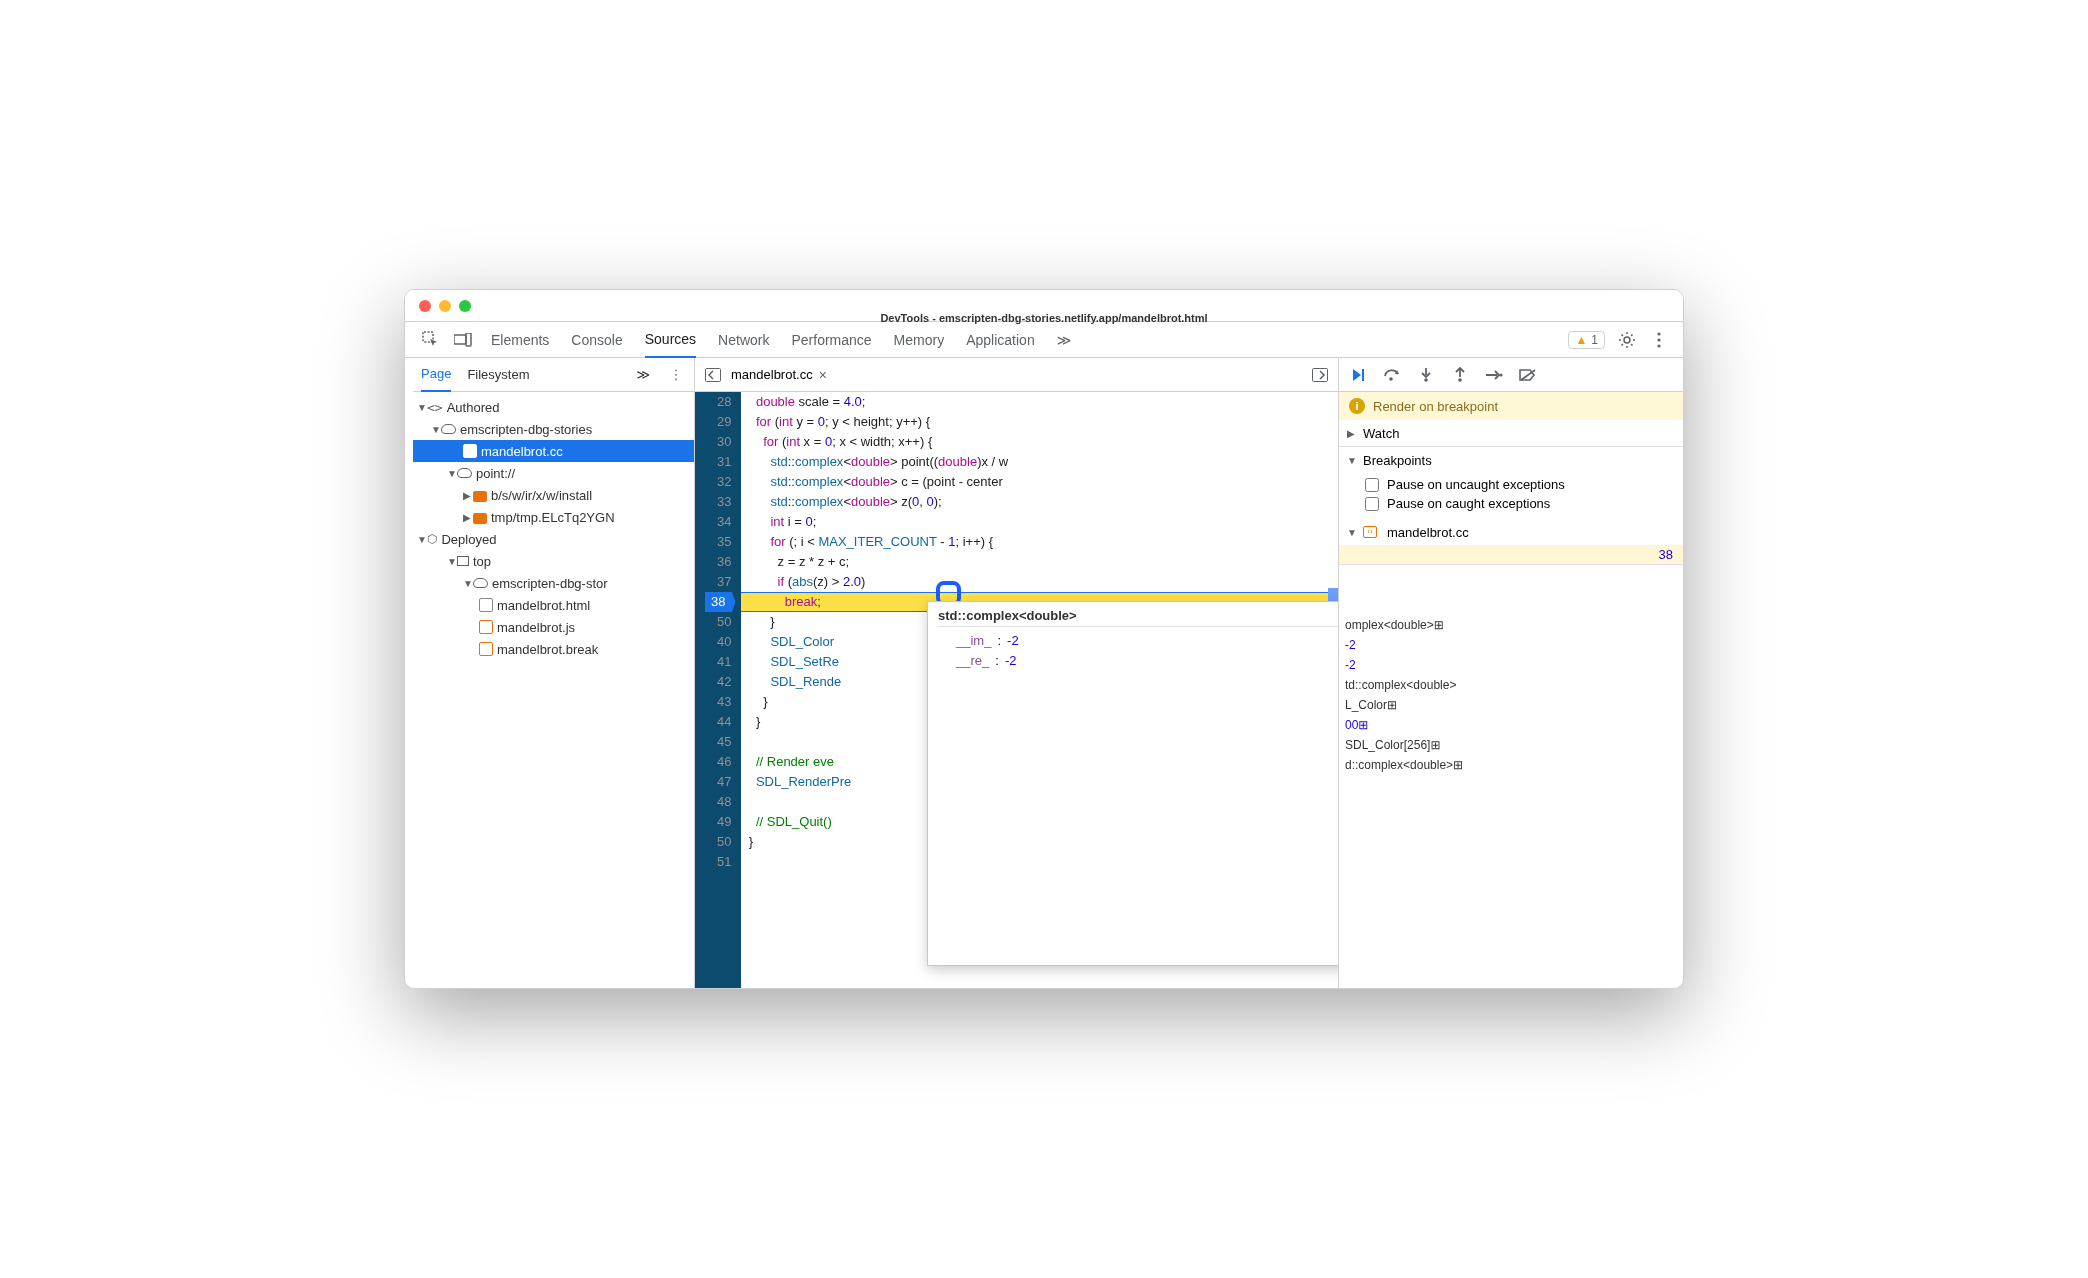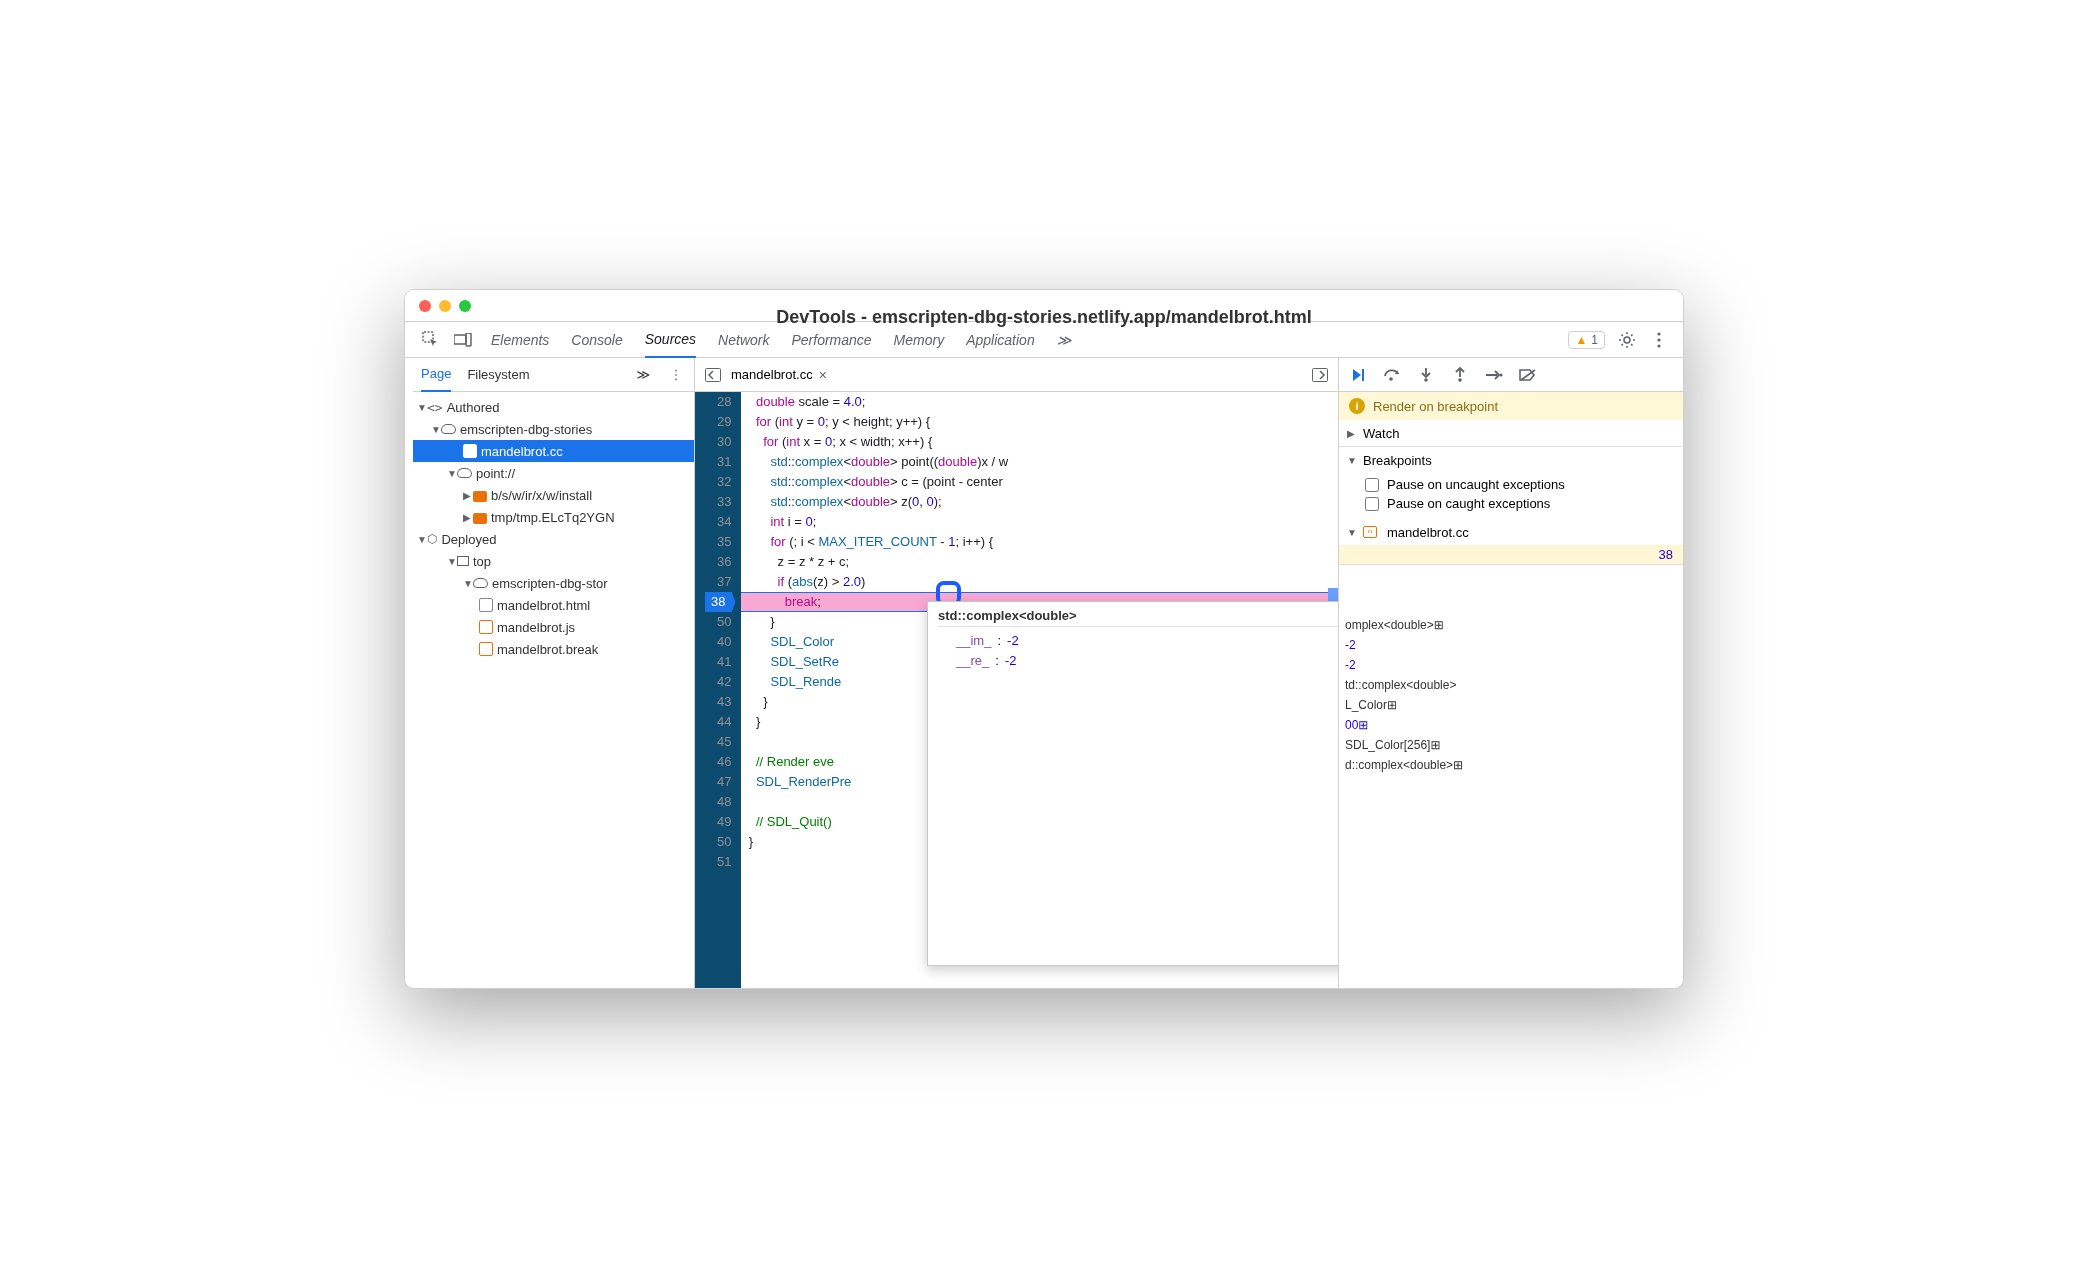--- a/index.html
+++ b/index.html
@@ -3,25 +3,25 @@
 <meta charset="utf-8">
 <style>
 * { box-sizing: border-box; margin: 0; padding: 0; font-family: -apple-system, BlinkMacSystemFont, "Segoe UI", Helvetica, Arial, sans-serif; }
 body { background: #fff; display: flex; justify-content: center; align-items: center; min-height: 100vh; }
 .shadow-wrap { filter: drop-shadow(0 25px 40px rgba(0,0,0,0.35)); }
 .window { width: 1280px; height: 700px; background: #fff; border-radius: 10px; overflow: hidden; display: flex; flex-direction: column; border: 1px solid #d0d0d0; }
 .titlebar { height: 32px; display: flex; align-items: center; position: relative; border-bottom: 1px solid #d0d0d0; background: #fff; }
 .traffic { display: flex; gap: 8px; padding-left: 14px; }
 .tl { width: 12px; height: 12px; border-radius: 50%; }
 .tl.red { background: #ff5f57; } .tl.yel { background: #febc2e; } .tl.grn { background: #28c840; }
-.titlebar-title { position: absolute; left: 0; right: 0; text-align: center; font-size: 18px; color: #333; font-weight: 600; pointer-events: none; margin-top: 24px; }
+.titlebar-title { position: absolute; left: 0; right: 0; text-align: center; font-size: 11px; color: #333; font-weight: 600; pointer-events: none; margin-top: 24px; }
 .toolbar { height: 36px; display: flex; align-items: center; border-bottom: 1px solid #d0d0d0; padding: 0 6px; font-size: 14px; color: #5f6368; }
 .tb-left-icons { display: flex; align-items: center; gap: 12px; padding: 0 10px; }
 .tabs { display: flex; align-items: center; gap: 22px; padding-left: 8px; }
-.tab { cursor: pointer; line-height: 34px; font-style: italic; }
+.tab { cursor: pointer; line-height: 34px; }
 .tab.active { color: #202124; border-bottom: 2px solid #1a73e8; font-weight: 500; }
 .tb-right { margin-left: auto; display: flex; align-items: center; gap: 12px; padding-right: 8px; }
 .warn-badge { display: flex; align-items: center; gap: 4px; border: 1px solid #d0d0d0; border-radius: 4px; padding: 1px 6px; font-size: 12px; }
 .warn-tri { color: #f29900; }
 .body3 { flex: 1; display: flex; min-height: 0; }
 .panel-left { width: 290px; border-right: 1px solid #d0d0d0; display: flex; flex-direction: column; font-size: 13px; color: #333; padding-left: 8px; }
 .panel-left-tabs { height: 34px; border-bottom: 1px solid #d0d0d0; display: flex; align-items: center; padding: 0 8px; gap: 16px; }
 .pl-tab { cursor: pointer; line-height: 32px; }
 .pl-tab.active { color: #1a73e8; border-bottom: 2px solid #1a73e8; }
 .tree { flex: 1; overflow: hidden; padding-top: 4px; }
@@ -40,21 +40,21 @@
 .editor-tabs { height: 34px; border-bottom: 1px solid #d0d0d0; display: flex; align-items: center; padding: 0 8px; gap: 8px; font-size: 13px; }
 .small-icon-btn { width: 20px; height: 20px; display: inline-flex; align-items: center; justify-content: center; color: #5f6368; cursor: pointer; }
 .ed-tab { display: flex; align-items: center; gap: 6px; }
 .ed-close { color: #5f6368; cursor: pointer; font-size: 14px; }
 .editor { flex: 1; display: flex; font-family: Menlo, Monaco, Consolas, monospace; font-size: 13px; line-height: 20px; overflow: hidden; position: relative; }
 .gutter { background: #0c4a6e; color: #919191; text-align: right; padding: 0 10px; user-select: none; }
 .gut-line { height: 20px; }
 .gut-line.bp { background: #1a73e8; color: #fff; padding: 0 10px 0 6px; clip-path: polygon(0 0, 88% 0, 100% 50%, 88% 100%, 0 100%); margin-right: -4px; }
 .code { flex: 1; white-space: pre; color: #202124; }
 .code-line { height: 20px; }
-.code-line.exec { background: #f9a8d4; box-shadow: inset 0 -1px 0 #1a73e8, inset 0 1px 0 #1a73e8; }
+.code-line.exec { background: #fde047; box-shadow: inset 0 -1px 0 #1a73e8, inset 0 1px 0 #1a73e8; }
 .kw { color: #aa0d91; } .num { color: #1c00cf; } .fn { color: #0f68a0; } .cm { color: #007f00; }
 .status { height: 26px; border-top: 1px solid #d0d0d0; display: flex; align-items: center; padding: 0 12px; font-size: 12px; color: #5f6368; gap: 30px; }
 .panel-right { width: 345px; border-left: 1px solid #d0d0d0; display: flex; flex-direction: column; font-size: 13px; }
 .dbg-bar { height: 34px; border-bottom: 1px solid #d0d0d0; display: flex; align-items: center; padding: 0 10px; gap: 16px; }
 .dbg-i { width: 18px; height: 18px; color: #5f6368; cursor: pointer; display: inline-flex; align-items: center; justify-content: center; }
 .paused-banner { background: #fff8d6; color: #8a6d1a; padding: 6px 10px; display: flex; align-items: center; gap: 8px; font-weight: 500; }
 .dbg-sec { border-bottom: 1px solid #e0e0e0; }
 .dbg-sec-h { height: 26px; display: flex; align-items: center; padding: 0 8px; gap: 6px; cursor: pointer; }
 .dbg-body { padding: 4px 10px 8px 26px; display: flex; flex-direction: column; gap: 4px; }
 .ck { display: flex; align-items: center; gap: 8px; }

